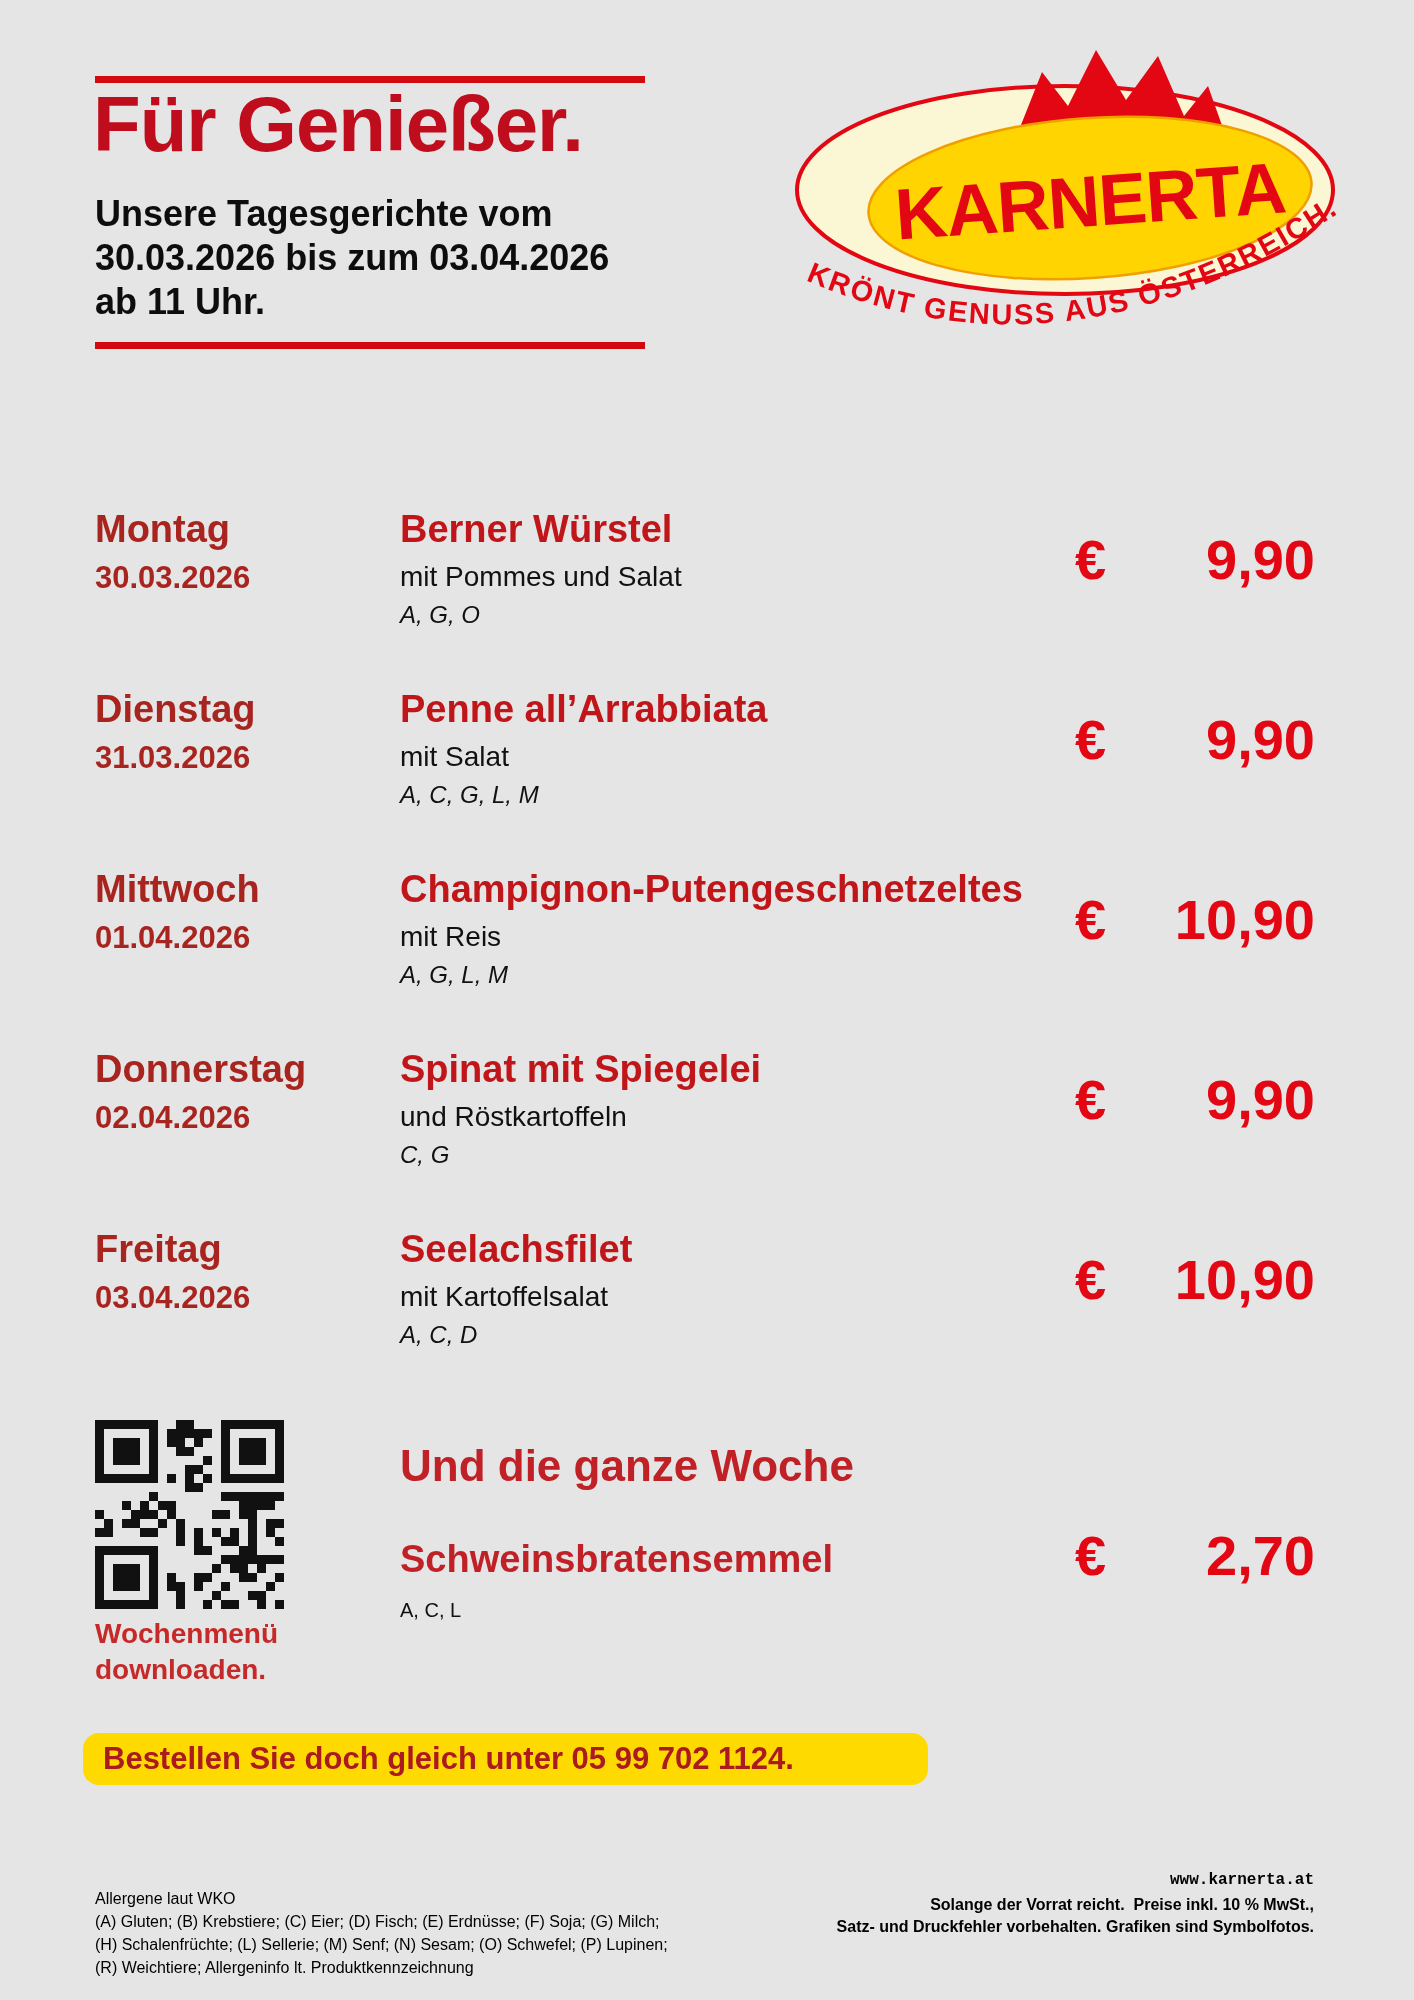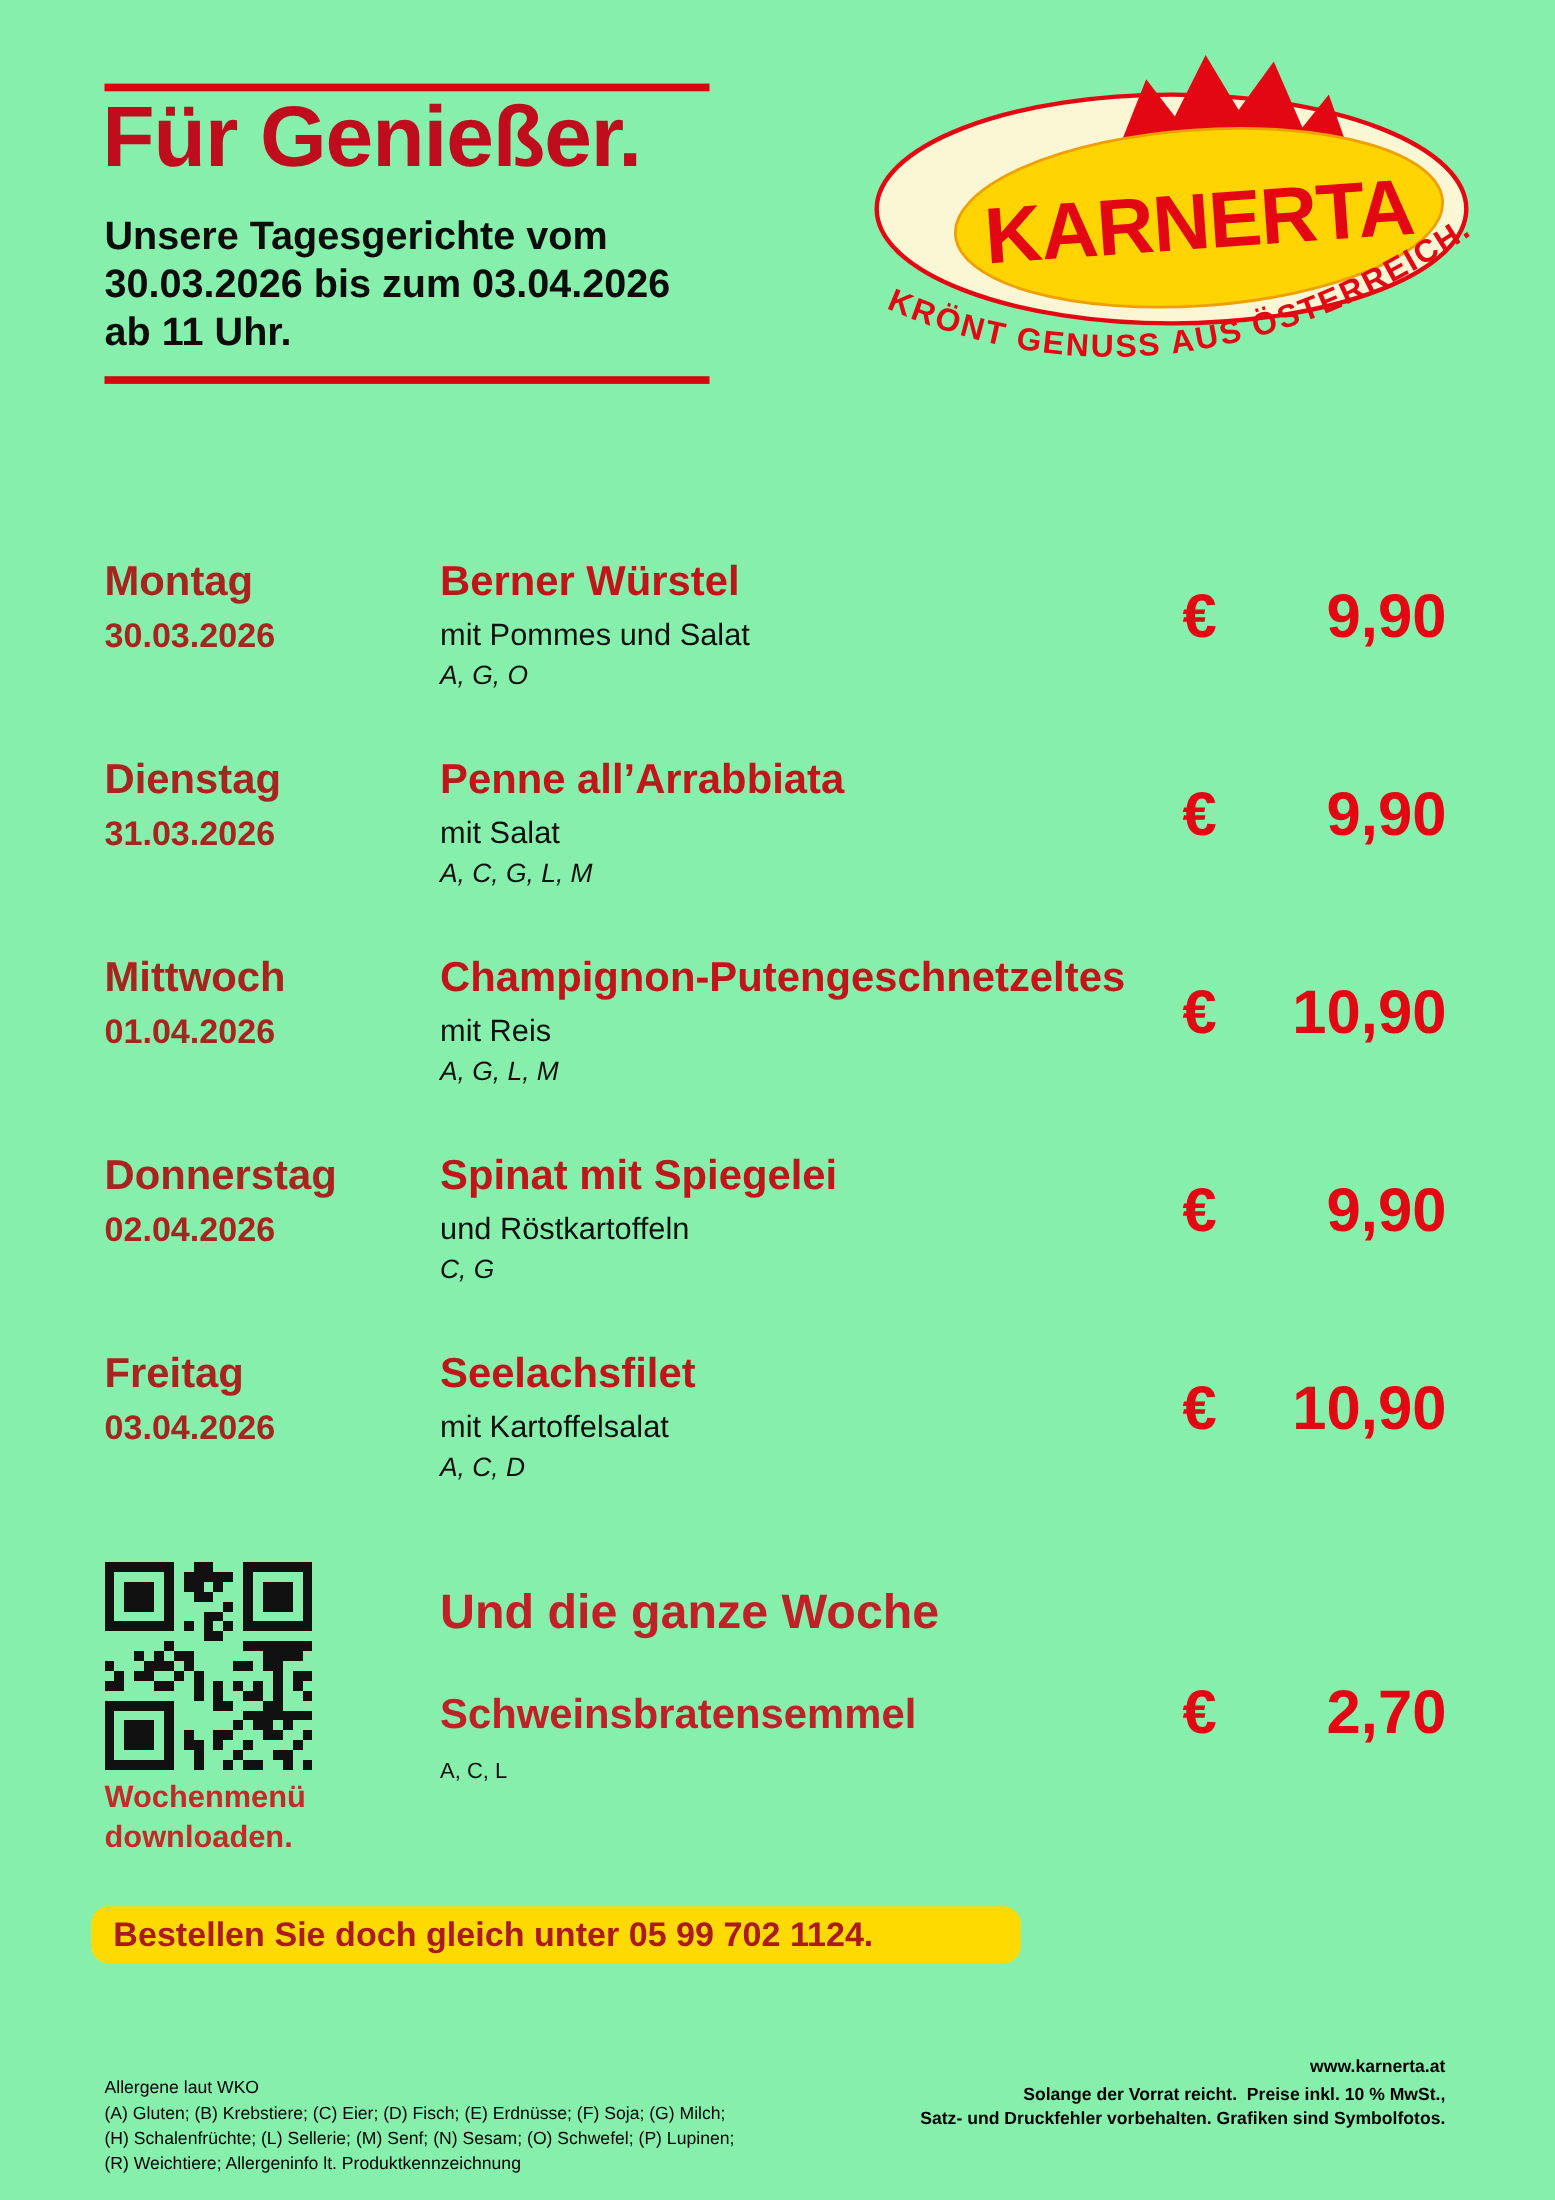--- a/index.html
+++ b/index.html
@@ -1,17 +1,17 @@
 <!DOCTYPE html>
 <html><head>
 <meta charset="utf-8">
 <style>
   html,body{margin:0;padding:0;background:#ffffff;}
   #page{
-    position:relative;width:1414px;height:2000px;background:#86efac;overflow:hidden;
+    position:relative;width:1414px;height:2000px;background:#e5e5e5;overflow:hidden;
     font-family:"Liberation Sans", sans-serif;
   }
   .abs{position:absolute;}
 
   
   .rule{background:#d20a10;height:7px;width:550px;left:95px;}
   #rule-top{top:76px;}
   #rule-bottom{top:342px;}
   #page-title{
     left:93px;top:84px;font-size:78px;font-weight:bold;color:#c00d1d;
@@ -54,21 +54,21 @@
   #order-banner{
     left:83px;top:1733px;width:845px;height:52px;border-radius:16px;background:#ffda00;
     color:#aa1a1e;font-size:31px;font-weight:bold;line-height:52px;padding-left:20px;
     box-sizing:border-box;white-space:nowrap;
   }
 
   
   .footer-left-line{left:95px;font-size:16px;color:#000;line-height:1;white-space:pre-wrap;margin-top:33px;}
   #fl0{top:1858px;} #fl1{top:1881px;} #fl2{top:1904px;} #fl3{top:1927px;}
   .footer-right-line{right:100px;font-size:16px;color:#000;line-height:1;text-align:right;white-space:pre-wrap;font-weight:bold;}
-  #fr-web{top:1872px;font-weight:bold;}
+  #fr-web{top:1872px;font-weight:bold;font-family:Liberation Mono, monospace;}
   #fr1{top:1897px;} #fr2{top:1919px;}
 </style>
 </head>
 <body>
 
 <div id="page">
 
   <div class="abs rule" id="rule-top"></div>
   <div class="abs" id="page-title">Für Genießer.</div>
   <div class="abs subtitle-line" id="sub1">Unsere Tagesgerichte vom</div>

